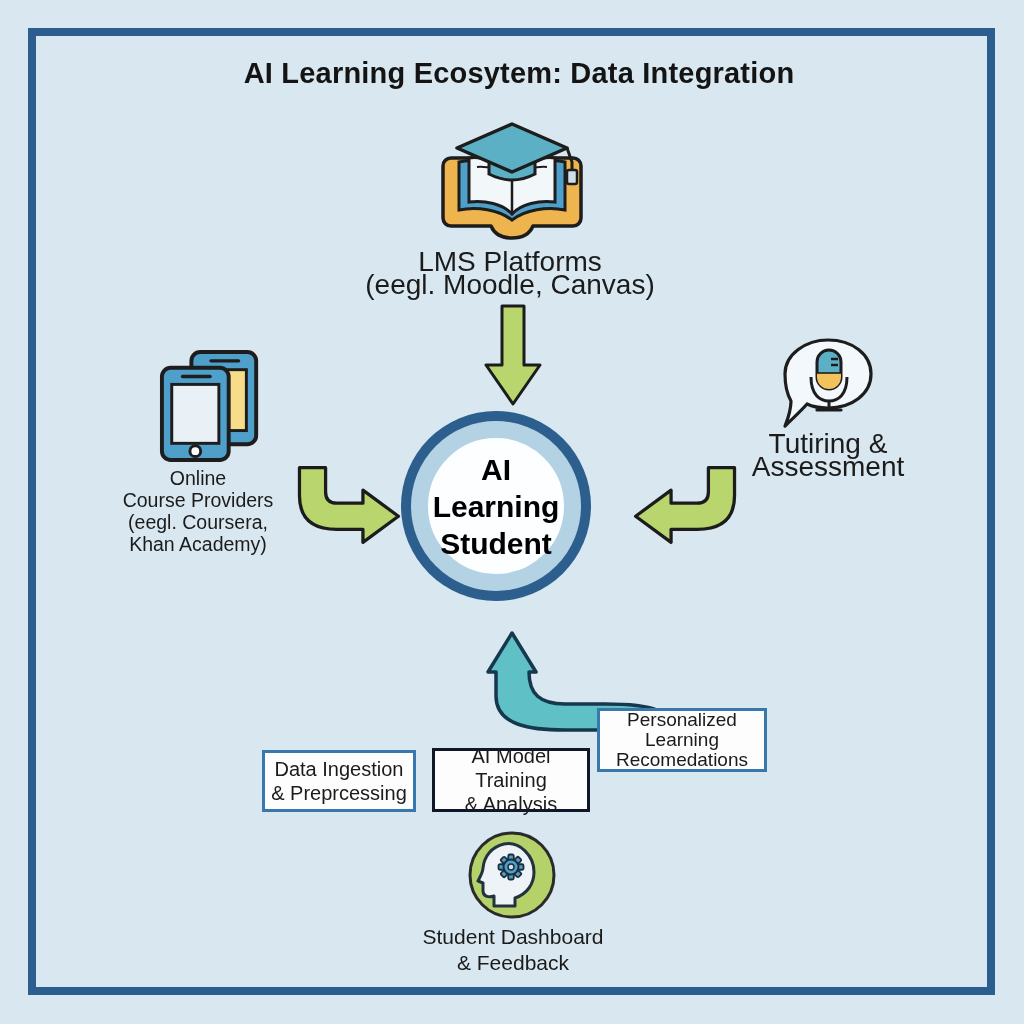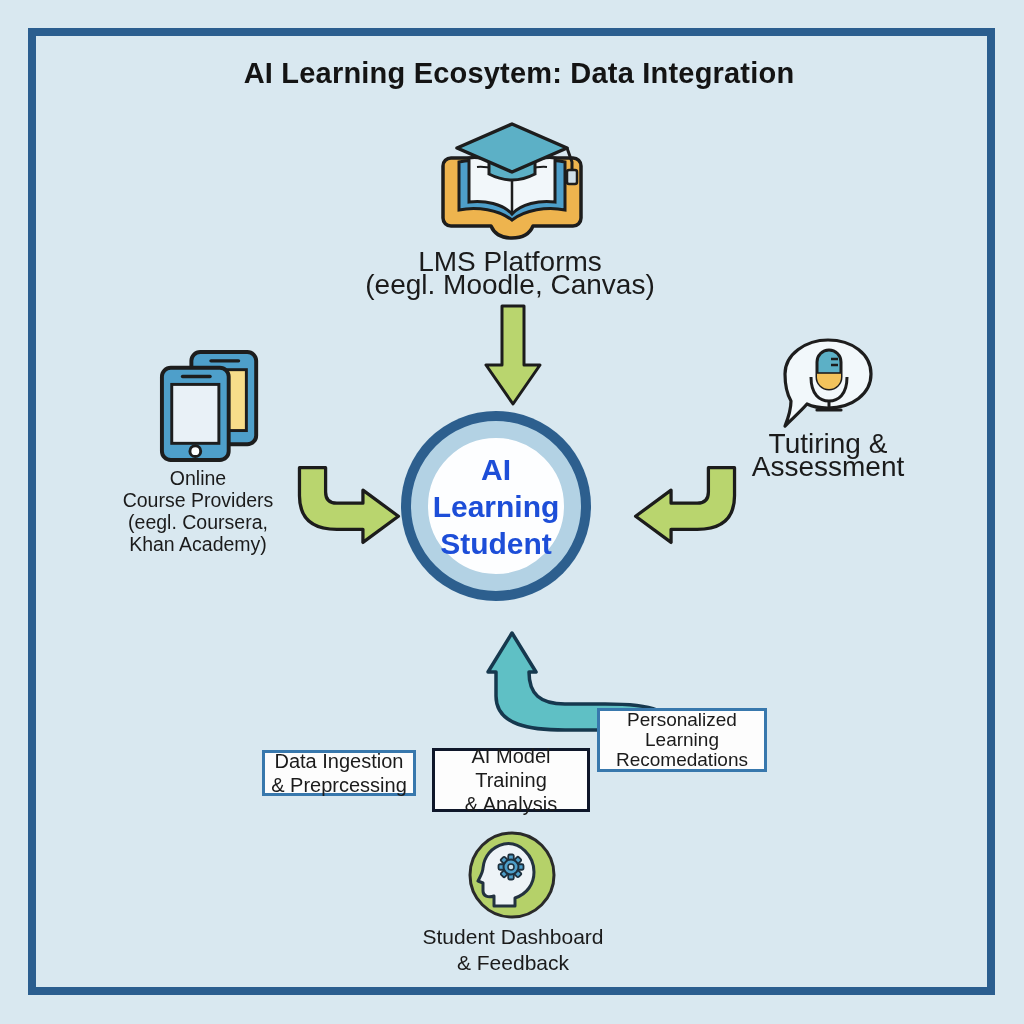--- a/index.html
+++ b/index.html
@@ -29,29 +29,29 @@
   .center-circle {
     position: absolute; left: 411px; top: 421px;
     width: 170px; height: 170px; border-radius: 50%;
     background: #fdfeff; border: 17px solid #b3d2e4;
     box-shadow: 0 0 0 10px #2d5f8e;
     display: flex; align-items: center; justify-content: center;
     z-index: 3;
   }
   .center-circle .txt {
     text-align: center; font-size: 30px; line-height: 37px;
-    font-weight: 700; color: #1d4ed8;
+    font-weight: 700; color: #000000;
   }
   .pbox {
     position: absolute; background: #fdfdfd; z-index: 2;
     display: flex; flex-direction: column; align-items: center; justify-content: center;
     text-align: center; color: #1b1b1b;
   }
   .pbox span { display: block; }
-  .pbox.b1 { left: 262px; top: 750px; width: 154px; height: 46px; border: 3px solid #3878ad; font-size: 20px; line-height: 24px; }
+  .pbox.b1 { left: 262px; top: 750px; width: 154px; height: 62px; border: 3px solid #3878ad; font-size: 20px; line-height: 24px; }
   .pbox.b2 { left: 432px; top: 748px; width: 158px; height: 64px; border: 3px solid #0f172a; font-size: 20px; line-height: 24px; }
   .pbox.b3 { left: 597px; top: 708px; width: 170px; height: 64px; border: 3px solid #3878ad; font-size: 19px; line-height: 20px; }
   svg { display: block; }
 </style>
 </head>
 <body>
 
 <div class="canvas">
   <div class="frame"></div>
 

